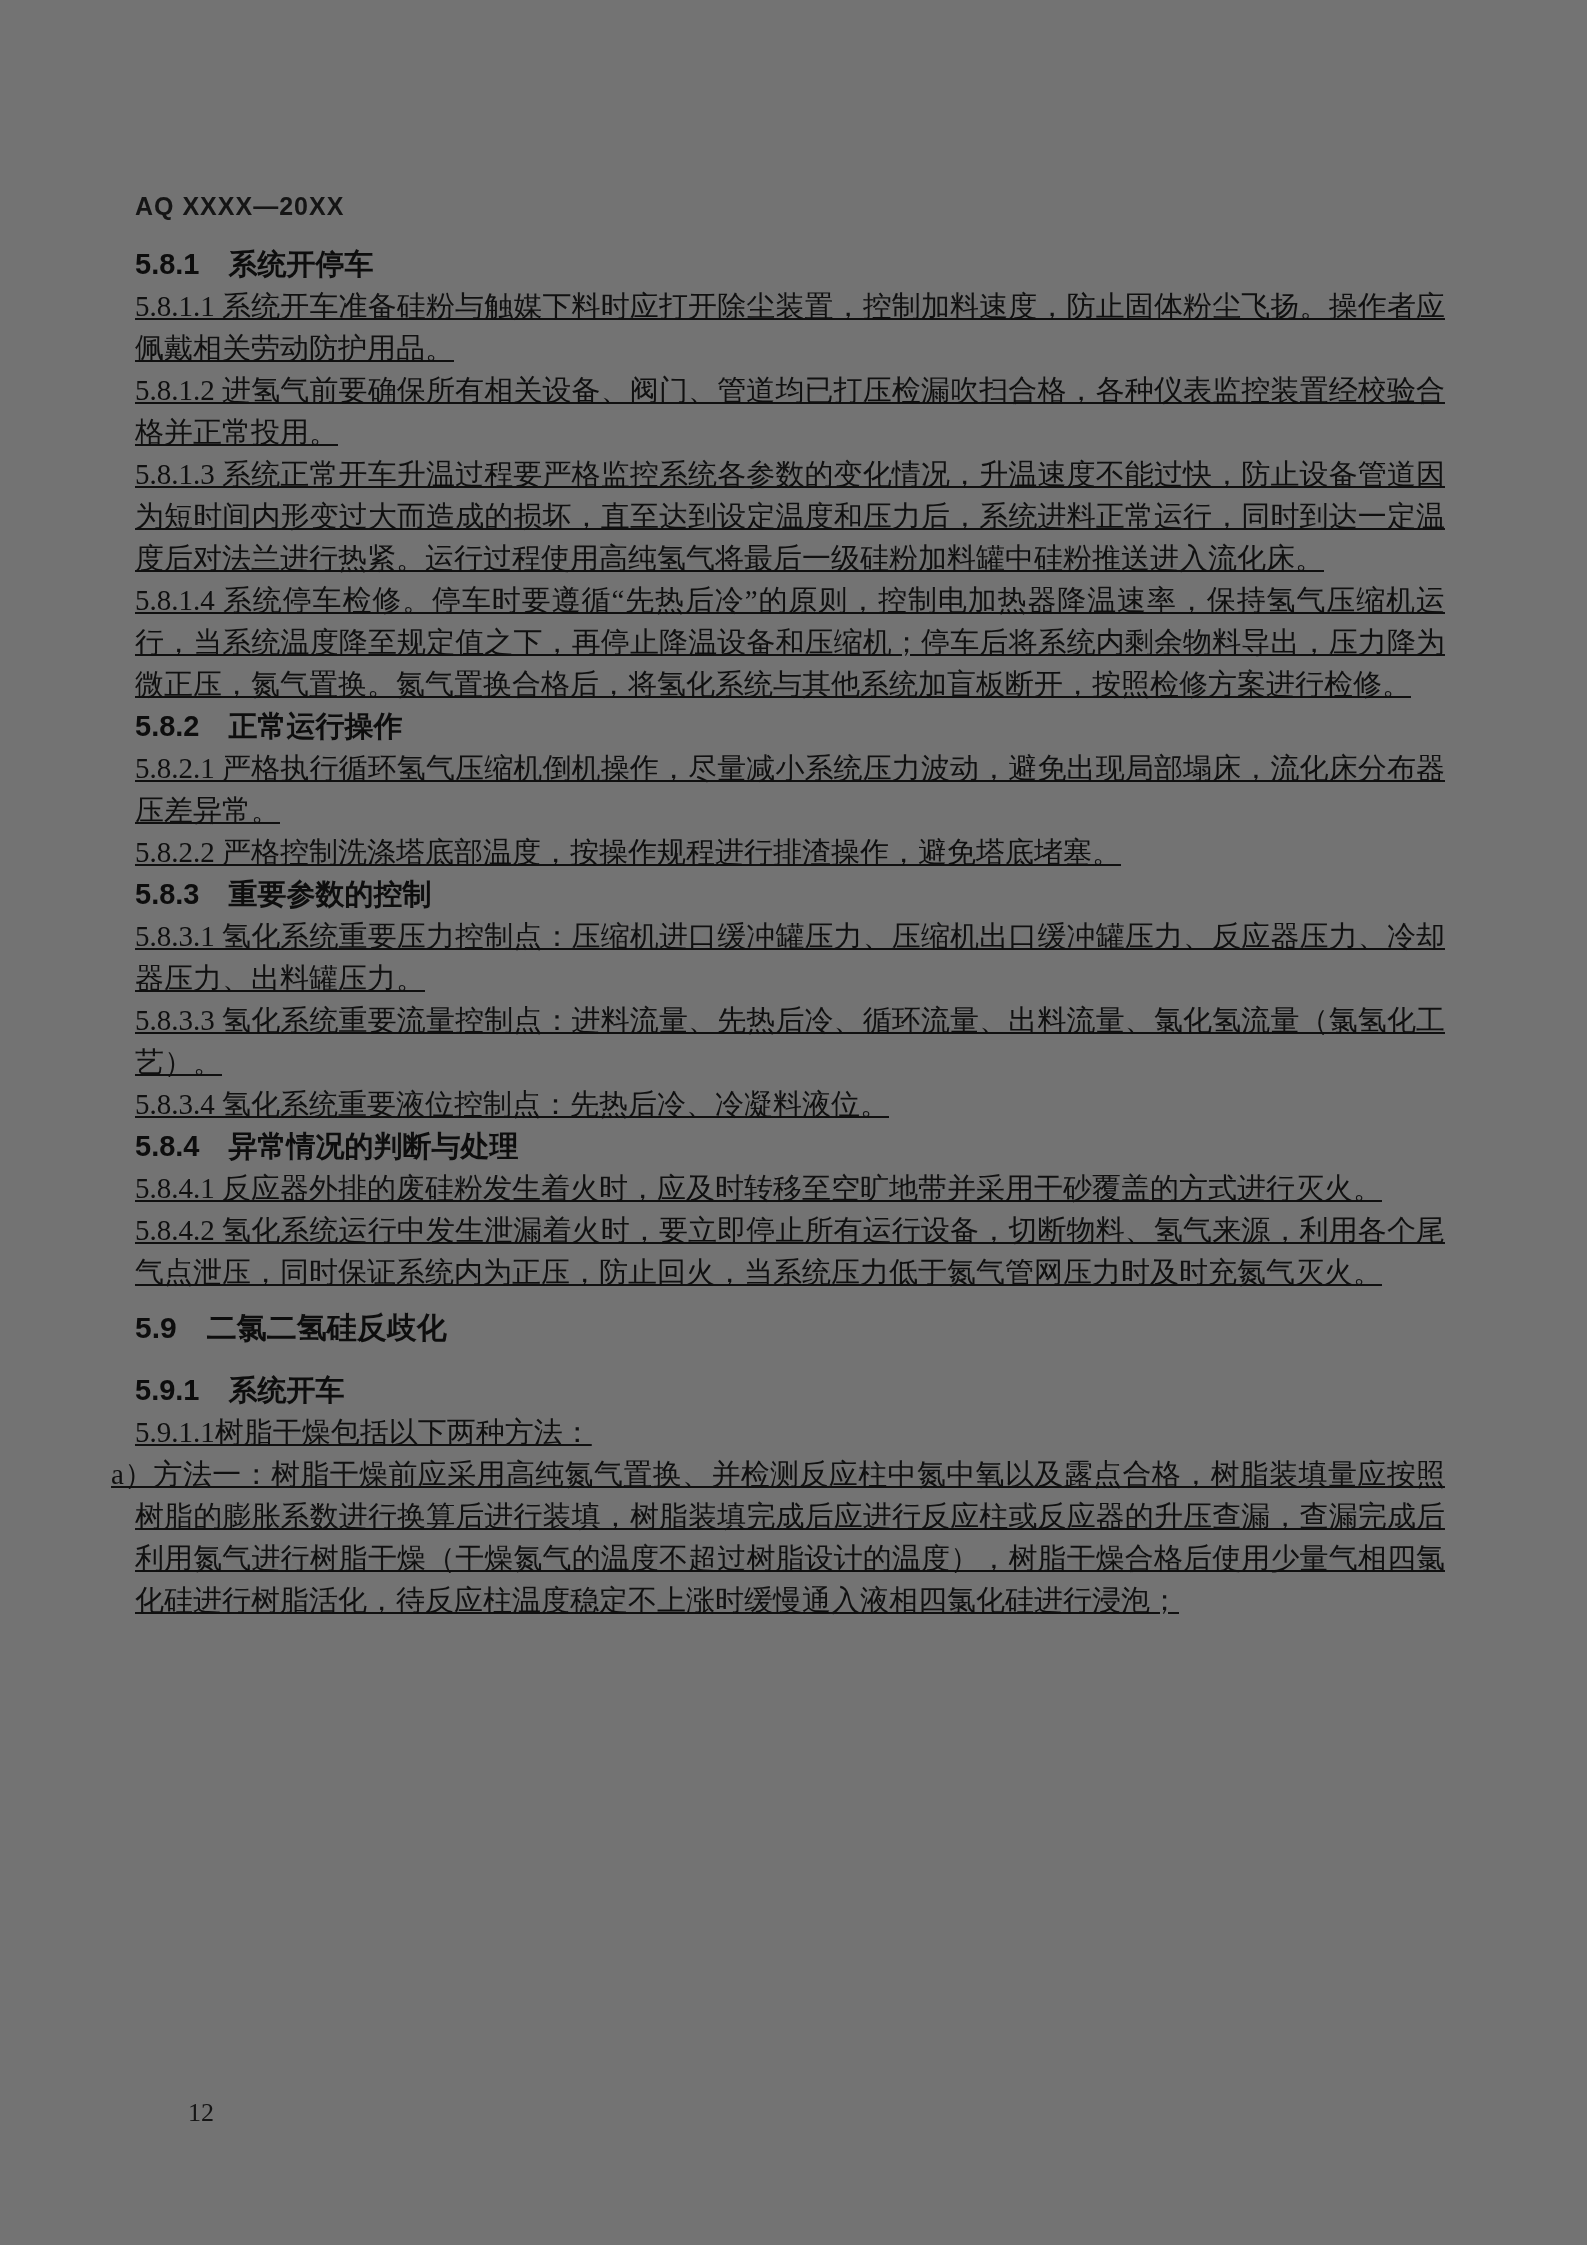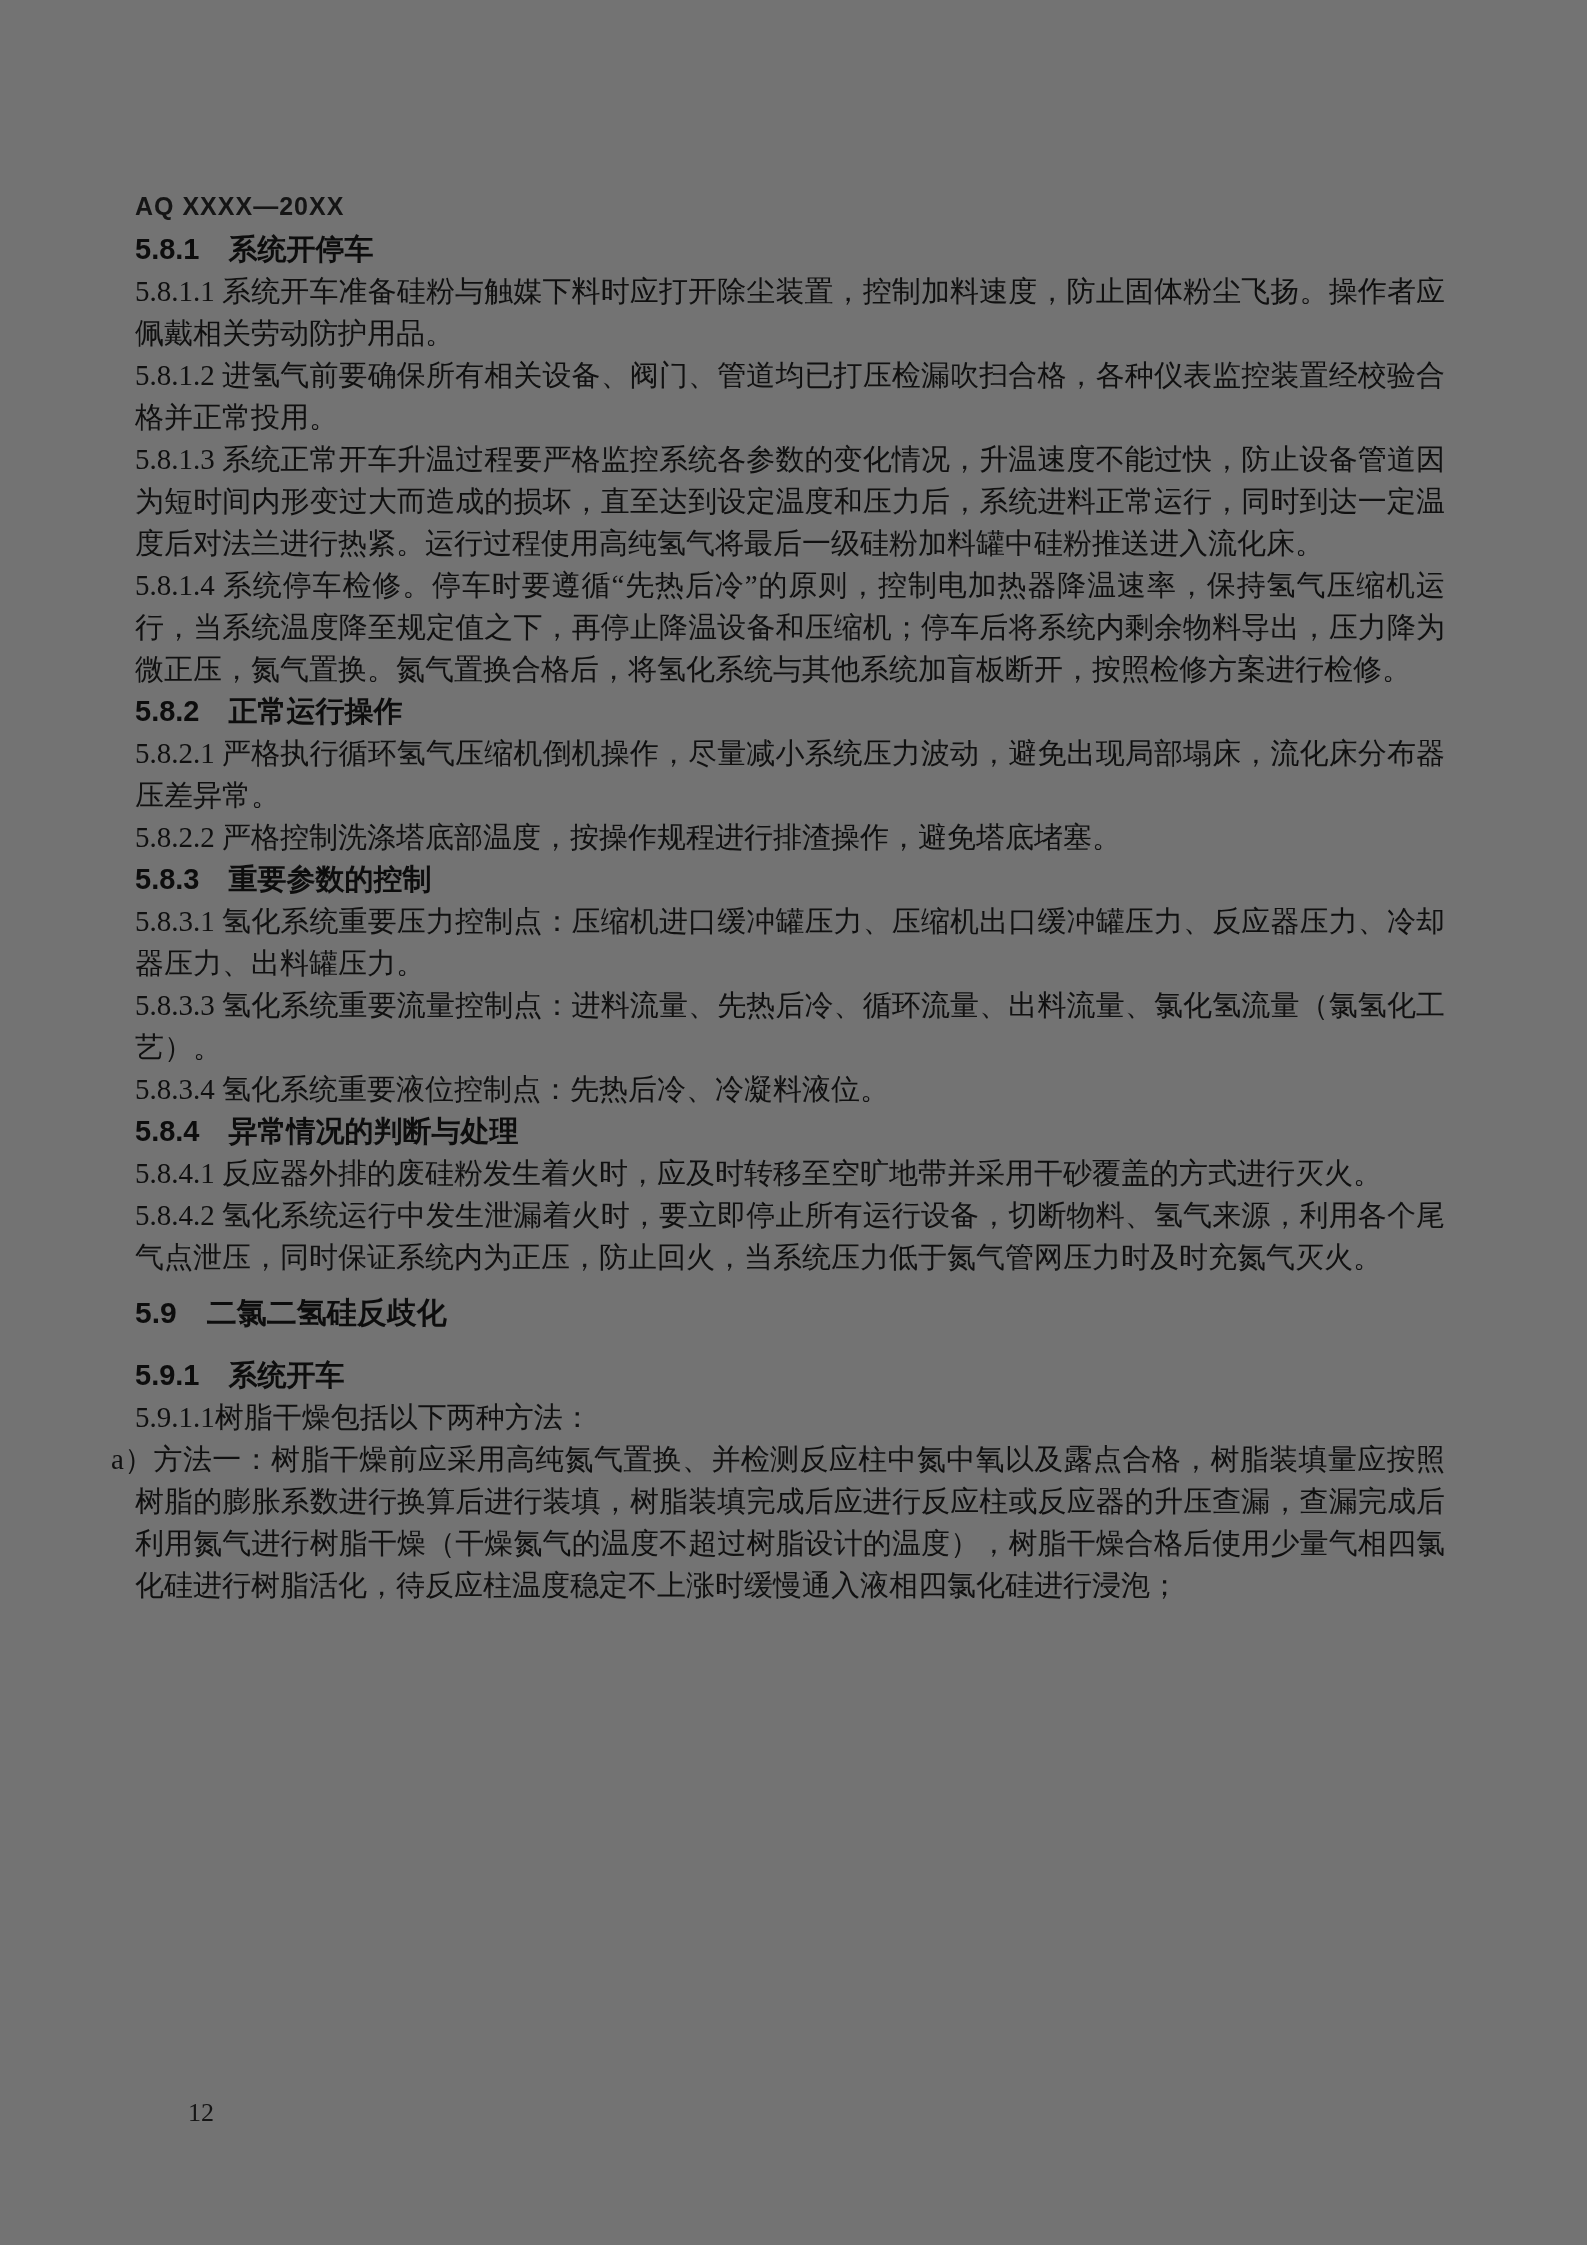--- a/index.html
+++ b/index.html
@@ -23,21 +23,21 @@
     top: 192px;
     font-family: "Liberation Sans", "DejaVu Sans", sans-serif;
     font-size: 25px;
     font-weight: 600;
     letter-spacing: 1px;
     color: #151515;
   }
   .content {
     position: absolute;
     left: 135px;
-    top: 228px;
+    top: 243px;
     width: 1310px;
     font-size: 29px;
     line-height: 42px;
     text-align: justify;
     text-justify: inter-character;
     word-break: break-all;
   }
   .content p, .content h2, .content h3 { margin: 0; padding: 0; }
   .h3 {
     font-family: "Liberation Sans", "DejaVu Sans", sans-serif;
@@ -47,21 +47,21 @@
     color: #0d0d0d;
   }
   .h2 {
     font-family: "Liberation Sans", "DejaVu Sans", sans-serif;
     font-size: 30px;
     font-weight: 700;
     text-align: left;
     color: #0d0d0d;
     margin: 14px 0 20px 0 !important;
   }
-  .clause { margin: 0; }
+  .clause { margin: 0; text-decoration: underline; }
   .list-item {
     padding-left: 135px;
     text-indent: -24px;
   }
   .page-number {
     position: absolute;
     left: 188px;
     top: 2098px;
     font-size: 26px;
     color: #151515;

